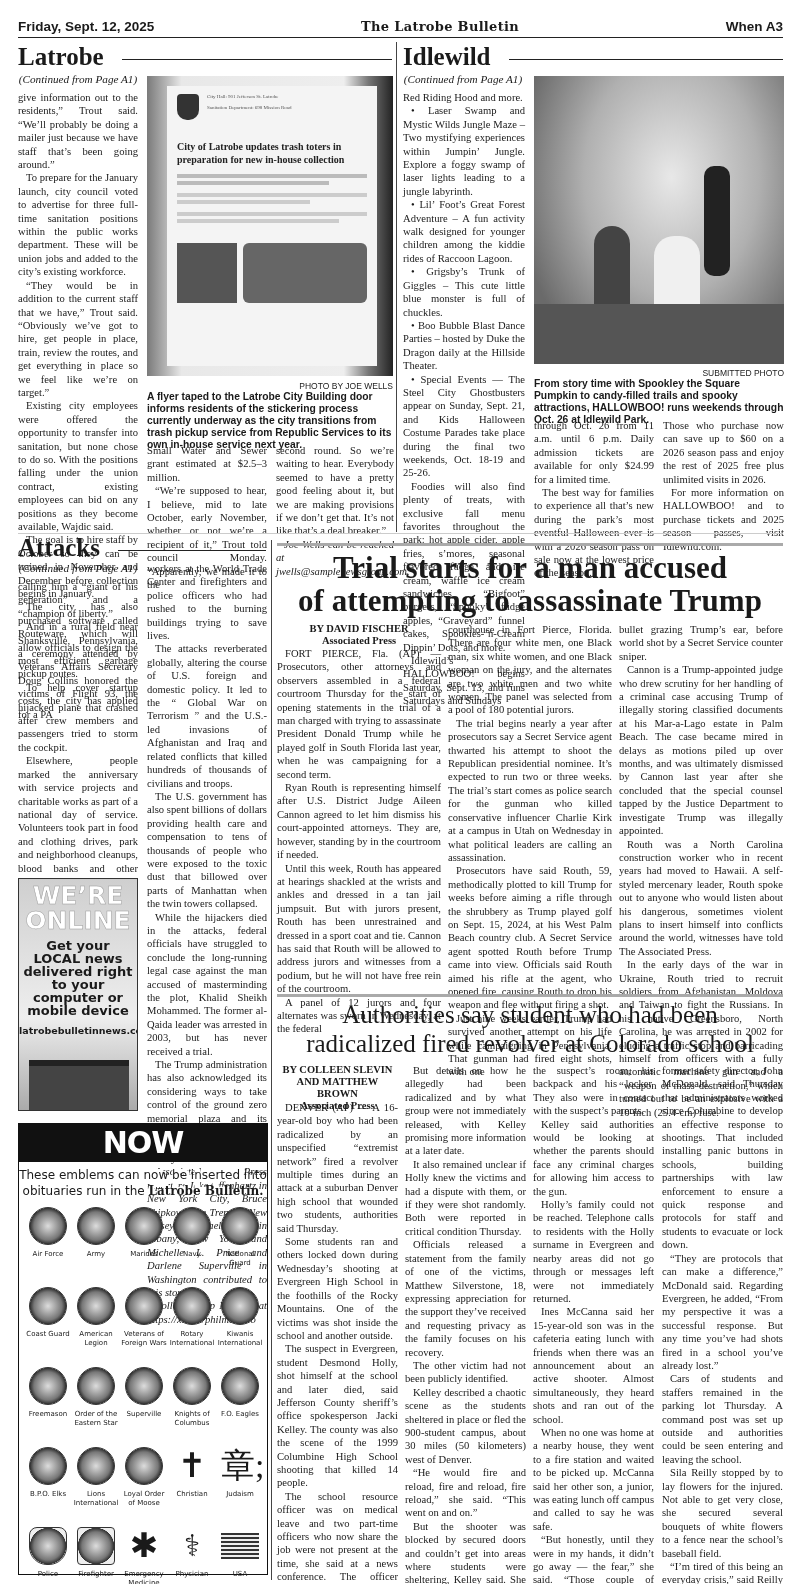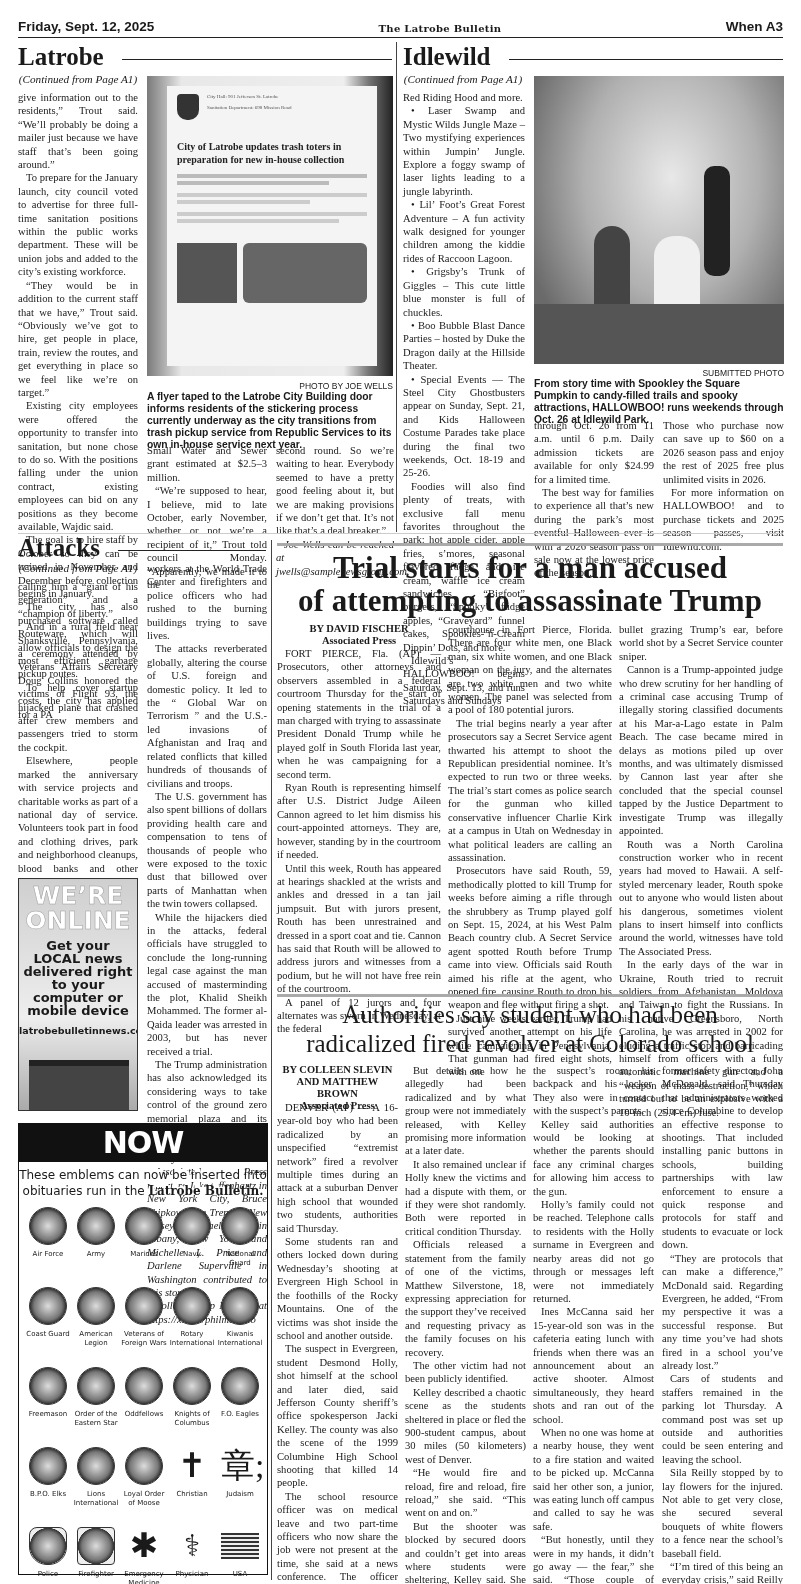--- a/index.html
+++ b/index.html
@@ -1,20 +1,20 @@
 <!DOCTYPE html>
 <html><head>
 <meta charset="utf-8">
 <style>
 *{box-sizing:border-box;margin:0;padding:0}
 body{width:801px;height:1584px;background:#fff;color:#1a1a1a;font-family:"Liberation Serif",serif;position:relative;overflow:hidden}
 .abs{position:absolute}
 .hdr{top:14px;left:18px;width:765px;height:24px;border-bottom:1.5px solid #222;display:flex;justify-content:space-between;align-items:flex-end;padding-bottom:3px}
 .hdr .d{font-family:"Liberation Sans",sans-serif;font-weight:bold;font-size:13.5px}
-.hdr .m{font-family:"DejaVu Serif",serif;font-size:10px;font-weight:bold;letter-spacing:.3px}
+.hdr .m{font-family:"DejaVu Serif",serif;font-size:13px;font-weight:bold;letter-spacing:.3px}
 .hdr .p{font-family:"Liberation Sans",sans-serif;font-weight:bold;font-size:13.5px}
 .sec{font-family:"Liberation Serif",serif;font-weight:bold;font-size:25px;display:flex;align-items:center;gap:18px;line-height:1}
 .sec .ln{flex:1;height:1.5px;background:#222;margin-top:6px}
 .cont{font-style:italic;font-size:11.2px;text-align:center}
 .col{font-size:10.6px;line-height:13.4px;text-align:justify}
 .col p{text-indent:8px}
 .col p.ni{text-indent:0}
 .col .sub{text-align:center;font-weight:bold;text-indent:0}
 .col .it{font-style:italic}
 .credit{font-family:"Liberation Sans",sans-serif;font-size:8.5px;text-align:right}
@@ -193,21 +193,21 @@
     <div class="emb">
         <div class="ic"></div>
         <div class="lb">Freemason</div>
       </div>
     <div class="emb">
         <div class="ic"></div>
         <div class="lb">Order of the Eastern Star</div>
       </div>
     <div class="emb">
         <div class="ic"></div>
-        <div class="lb">Oddfellows</div>
+        <div class="lb">Superville</div>
       </div>
     <div class="emb">
         <div class="ic"></div>
         <div class="lb">Knights of Columbus</div>
       </div>
     <div class="emb">
         <div class="ic"></div>
         <div class="lb">F.O. Eagles</div>
       </div>
     <div class="emb">

